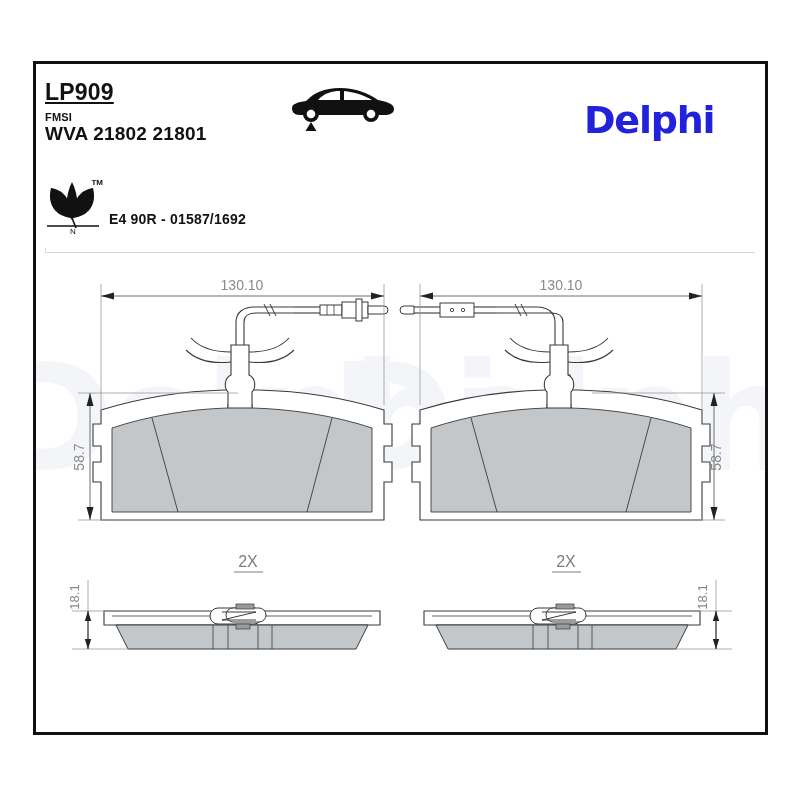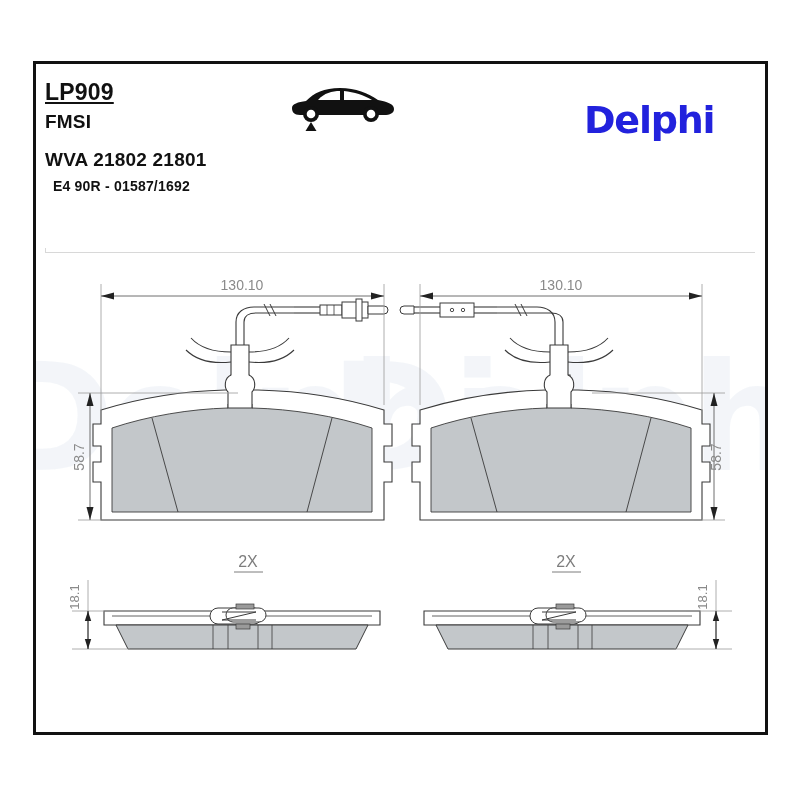--- a/index.html
+++ b/index.html
@@ -45,24 +45,24 @@
   .part-no {
     font-size: 23px;
     font-weight: bold;
     color: #111;
     letter-spacing: 0.2px;
     line-height: 1.05;
     margin: 0 0 7px 0;
     text-decoration: underline;
   }
   .fmsi {
-    font-size: 19px;
-    font-weight: bold;
-    color: #111;
-    margin: 0 0 16px 0;
+    font-size: 11px;
+    font-weight: bold;
+    color: #111;
+    margin: 0 0 0 0;
     letter-spacing: 0.2px;
   }
   .wva {
     font-size: 19px;
     font-weight: bold;
     color: #111;
     margin: 0;
     letter-spacing: 0.2px;
   }
 
@@ -222,20 +222,36 @@
 
   <div class="frame"></div>
 
   <div class="hdr-text">
     <div class="part-no">LP909</div>
     <div class="fmsi">FMSI</div>
     <div class="wva">WVA 21802 21801</div>
   </div>
 
   <div class="eco-row">
+    <div class="eco-mark">
+      <svg width="56" height="58" viewBox="0 0 56 58">
+
+        <path d="M26 40 C 10 38, 2 26, 6 10 C 20 12, 27 24, 26 40 Z" fill="#111"></path>
+
+        <path d="M28 40 C 44 38, 52 26, 48 10 C 34 12, 27 24, 28 40 Z" fill="#111"></path>
+
+        <path d="M27 42 C 20 34, 20 18, 27 4 C 34 18, 34 34, 27 42 Z" fill="#111"></path>
+
+        <path d="M27 40 L 31 50" stroke="#111" stroke-width="1.6" fill="none"></path>
+
+        <line x1="2" y1="48" x2="54" y2="48" stroke="#111" stroke-width="1.6"></line>
+      </svg>
+      <span class="eco-tm">TM</span>
+      <span class="eco-n">N</span>
+    </div>
     <div class="homolog">E4 90R - 01587/1692</div>
   </div>
 
   <div class="axle-icon">
     <svg width="110" height="52" viewBox="0 0 110 52">
 
       <path d="M4 28
                C 4 24, 10 22, 18 21
                C 26 13, 36 8, 52 8
                C 68 8, 80 13, 90 20

